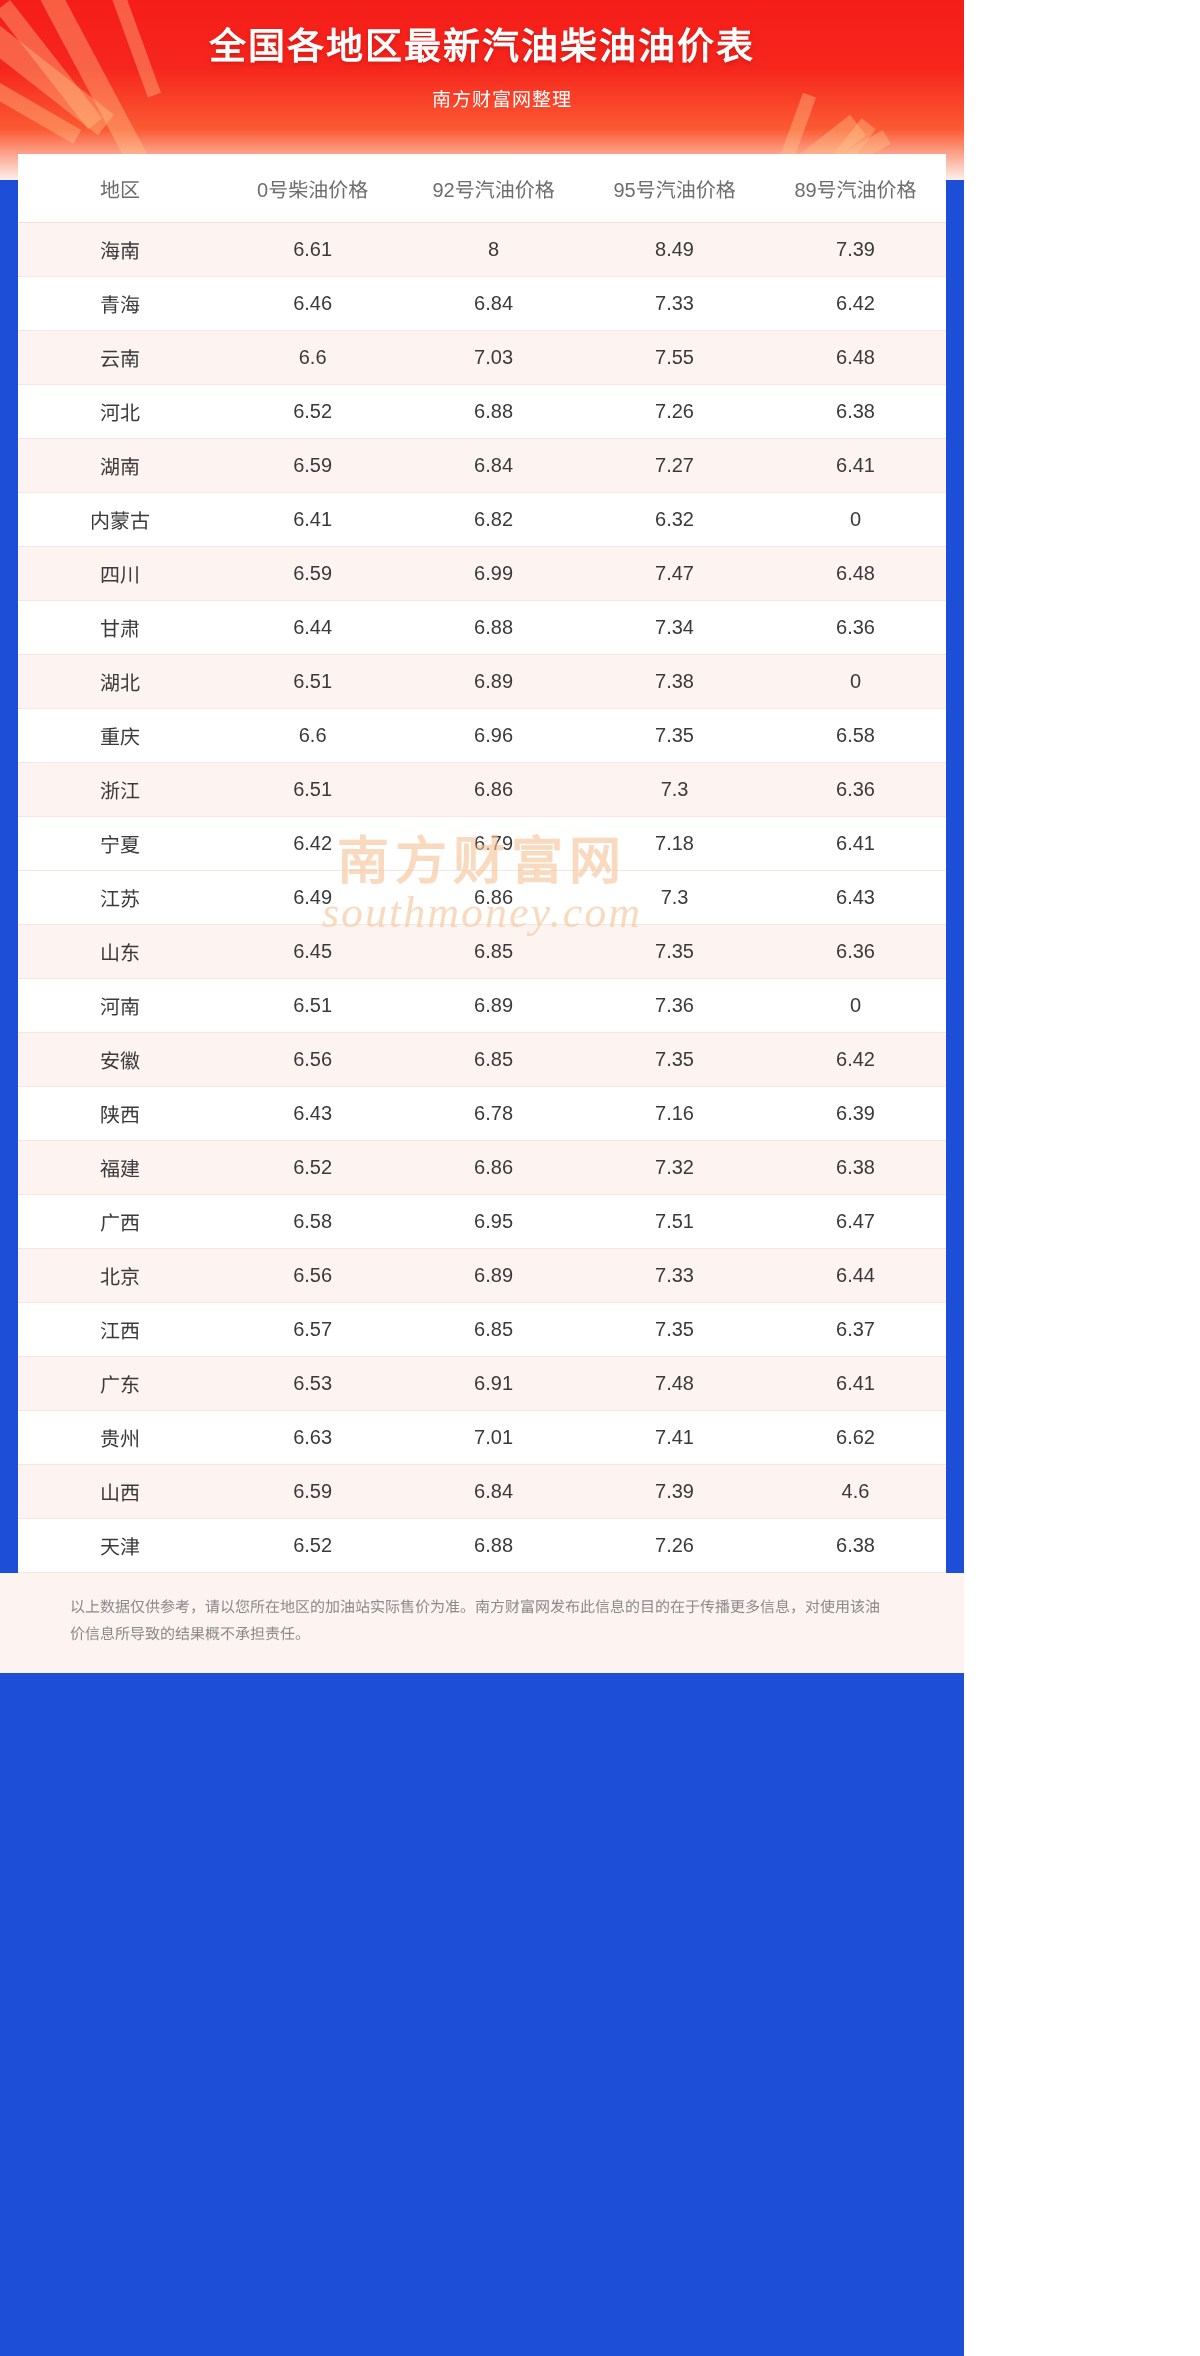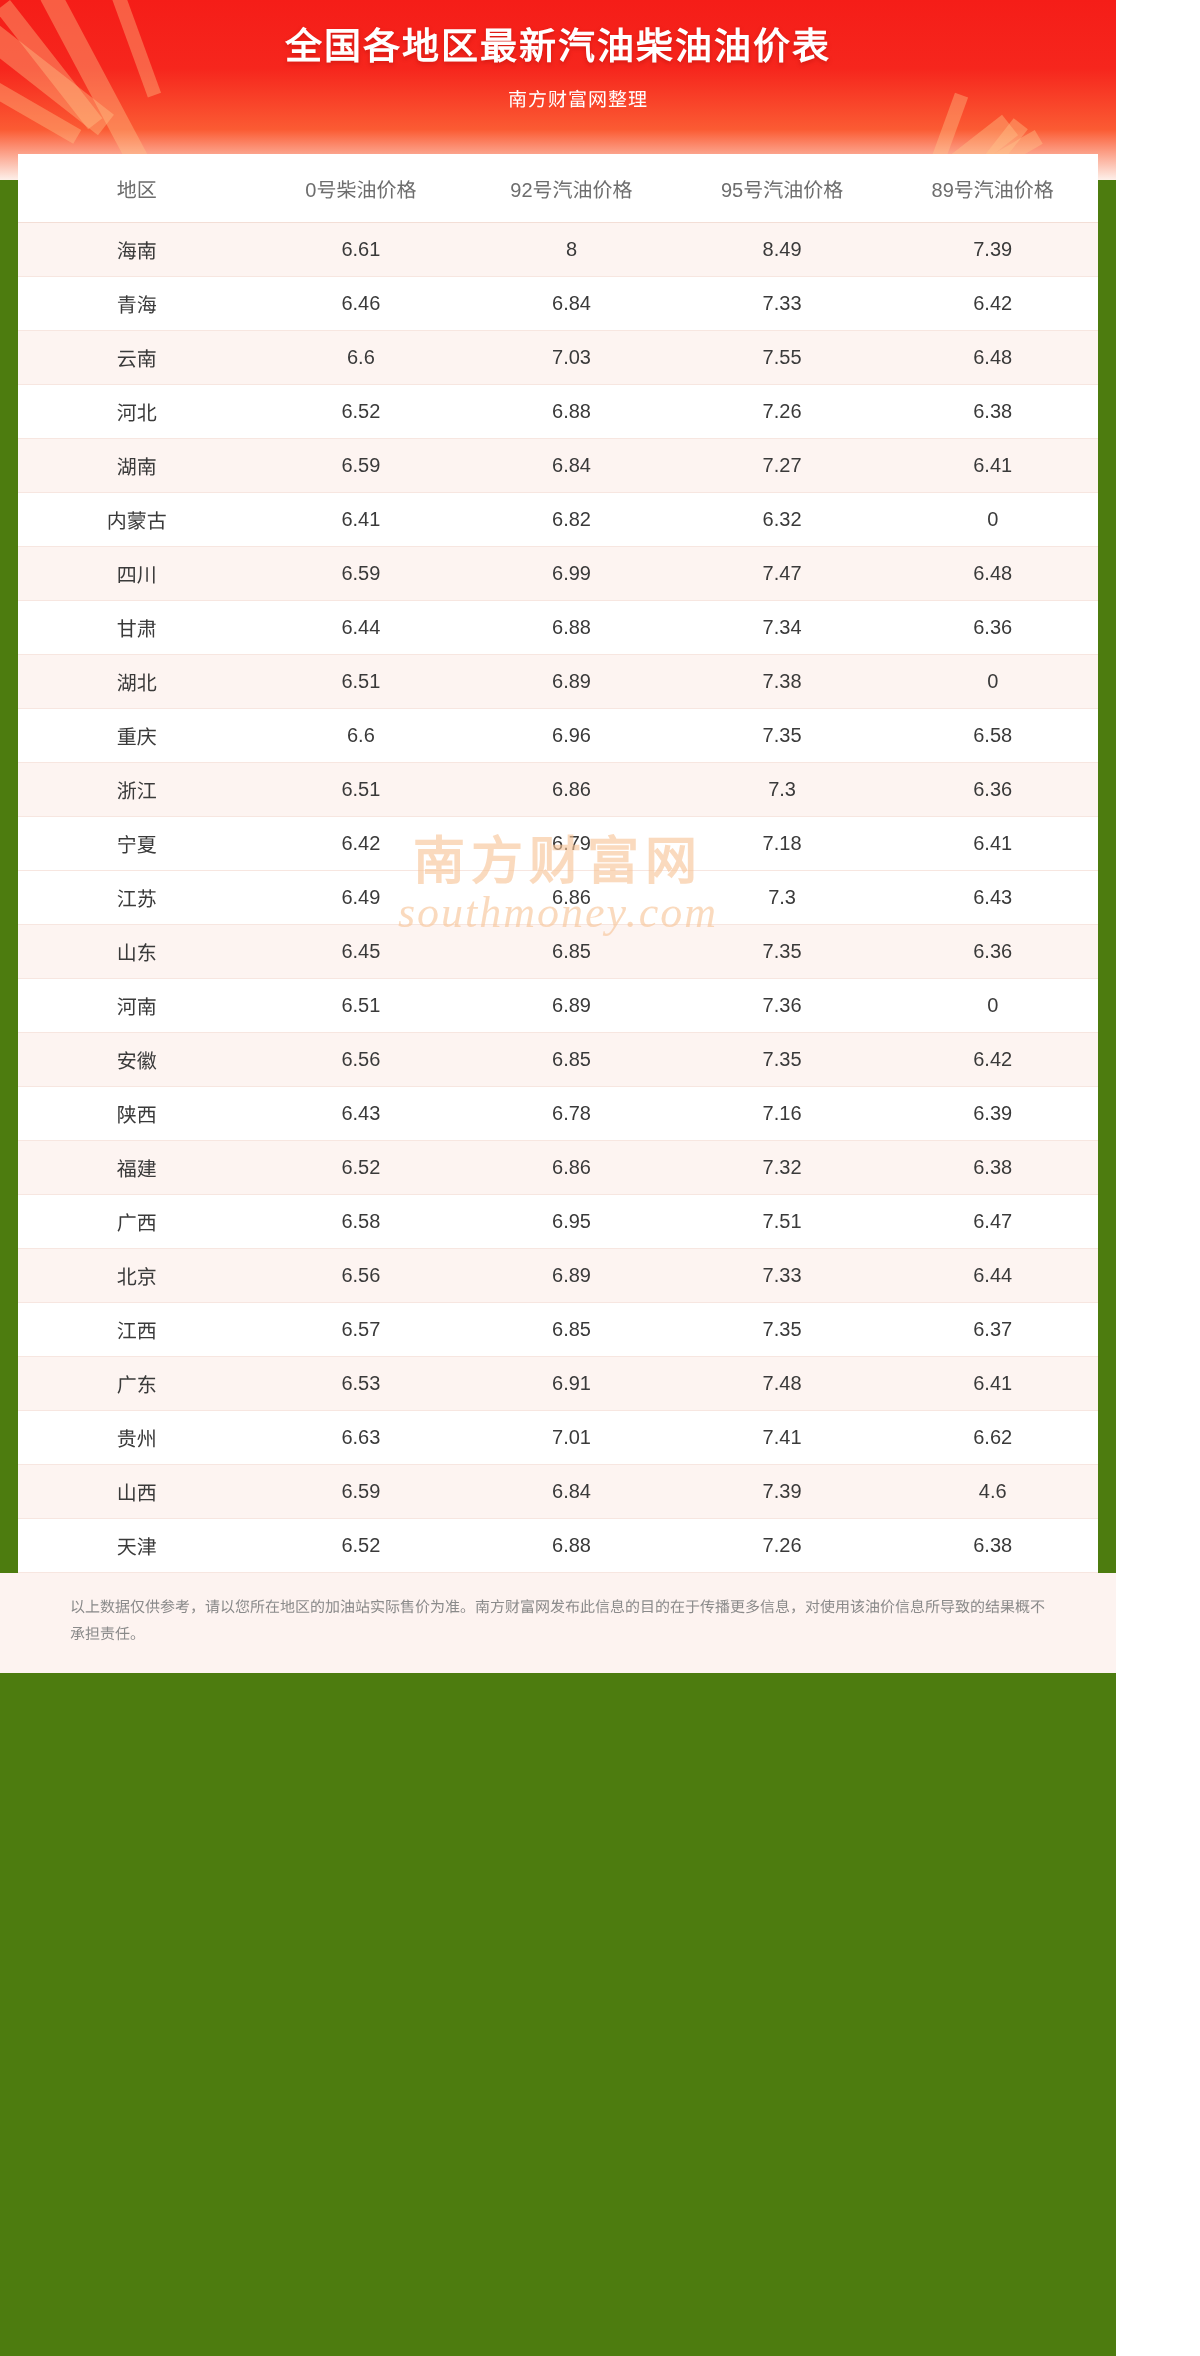--- a/index.html
+++ b/index.html
@@ -7,23 +7,23 @@
     padding: 0;
     background: #ffffff;
   }
   body {
     width: 1200px;
     font-family: "Liberation Sans", "DejaVu Sans", sans-serif;
     -webkit-font-smoothing: antialiased;
   }
   .page {
     position: relative;
-    width: 1116px;
+    width: 964px;
     min-height: 2356px;
-    background: #4d7c0f;
+    background: #1d4ed8;
     overflow: hidden;
   }
 
   
   .banner {
     position: relative;
     height: 180px;
     background: linear-gradient(180deg, #f51d18 0%, #f6261d 38%, #fb5b33 72%, #fdf0ea 100%);
     overflow: hidden;
   }

